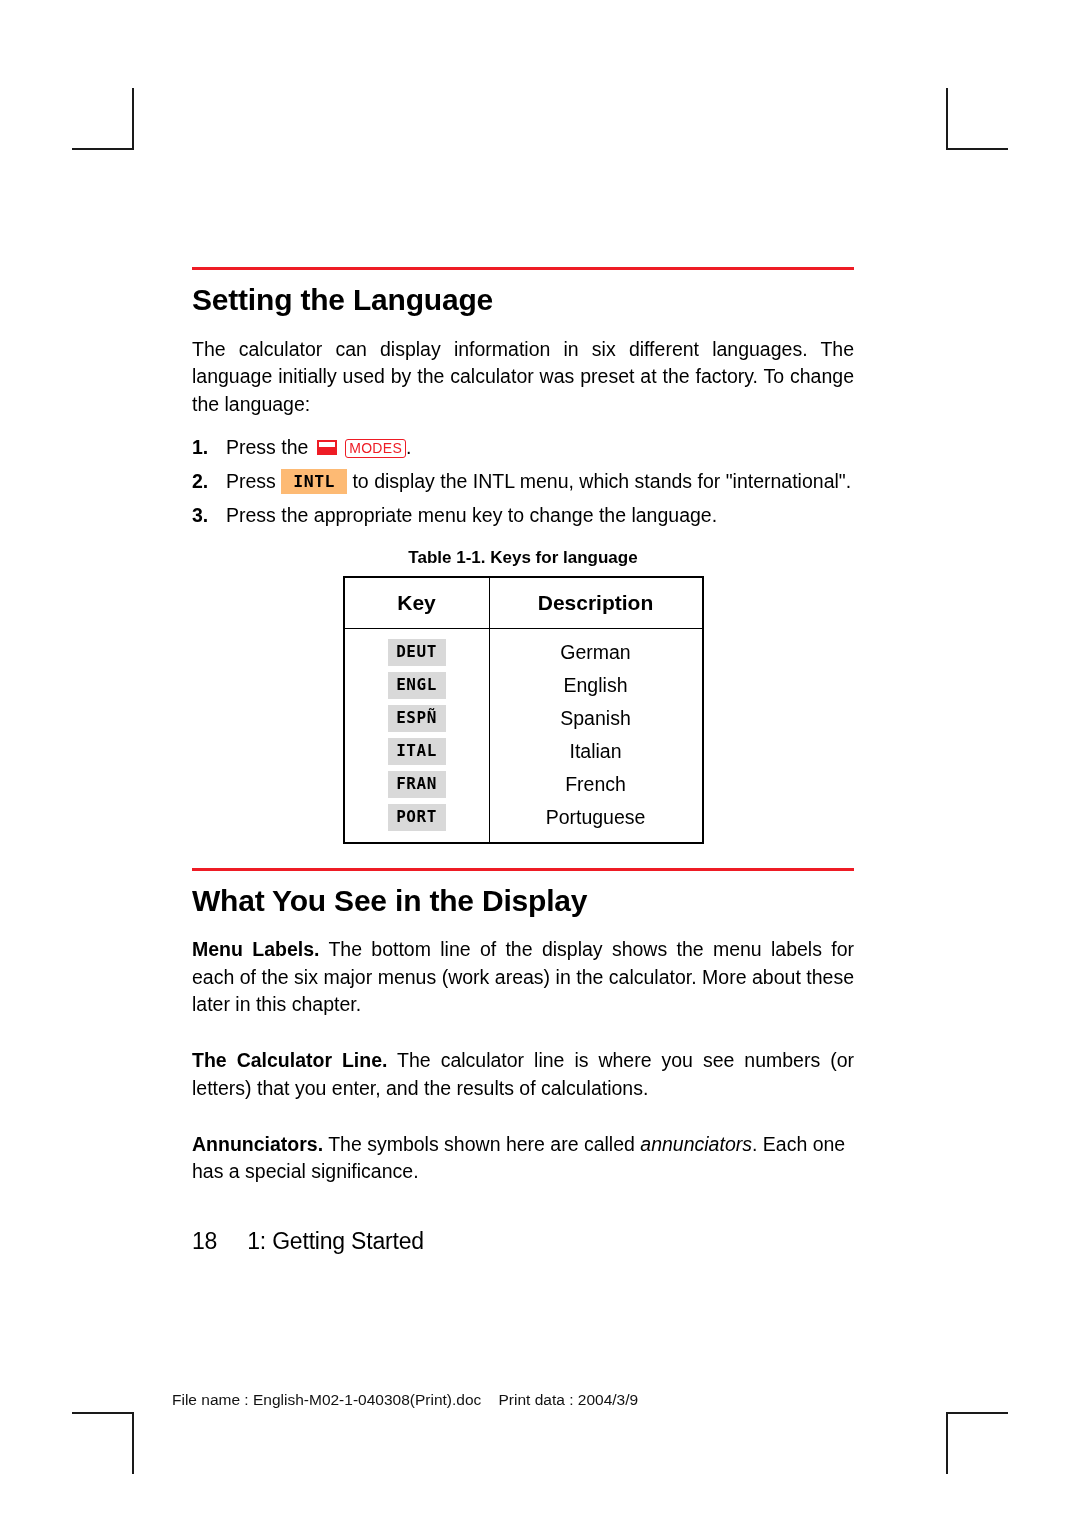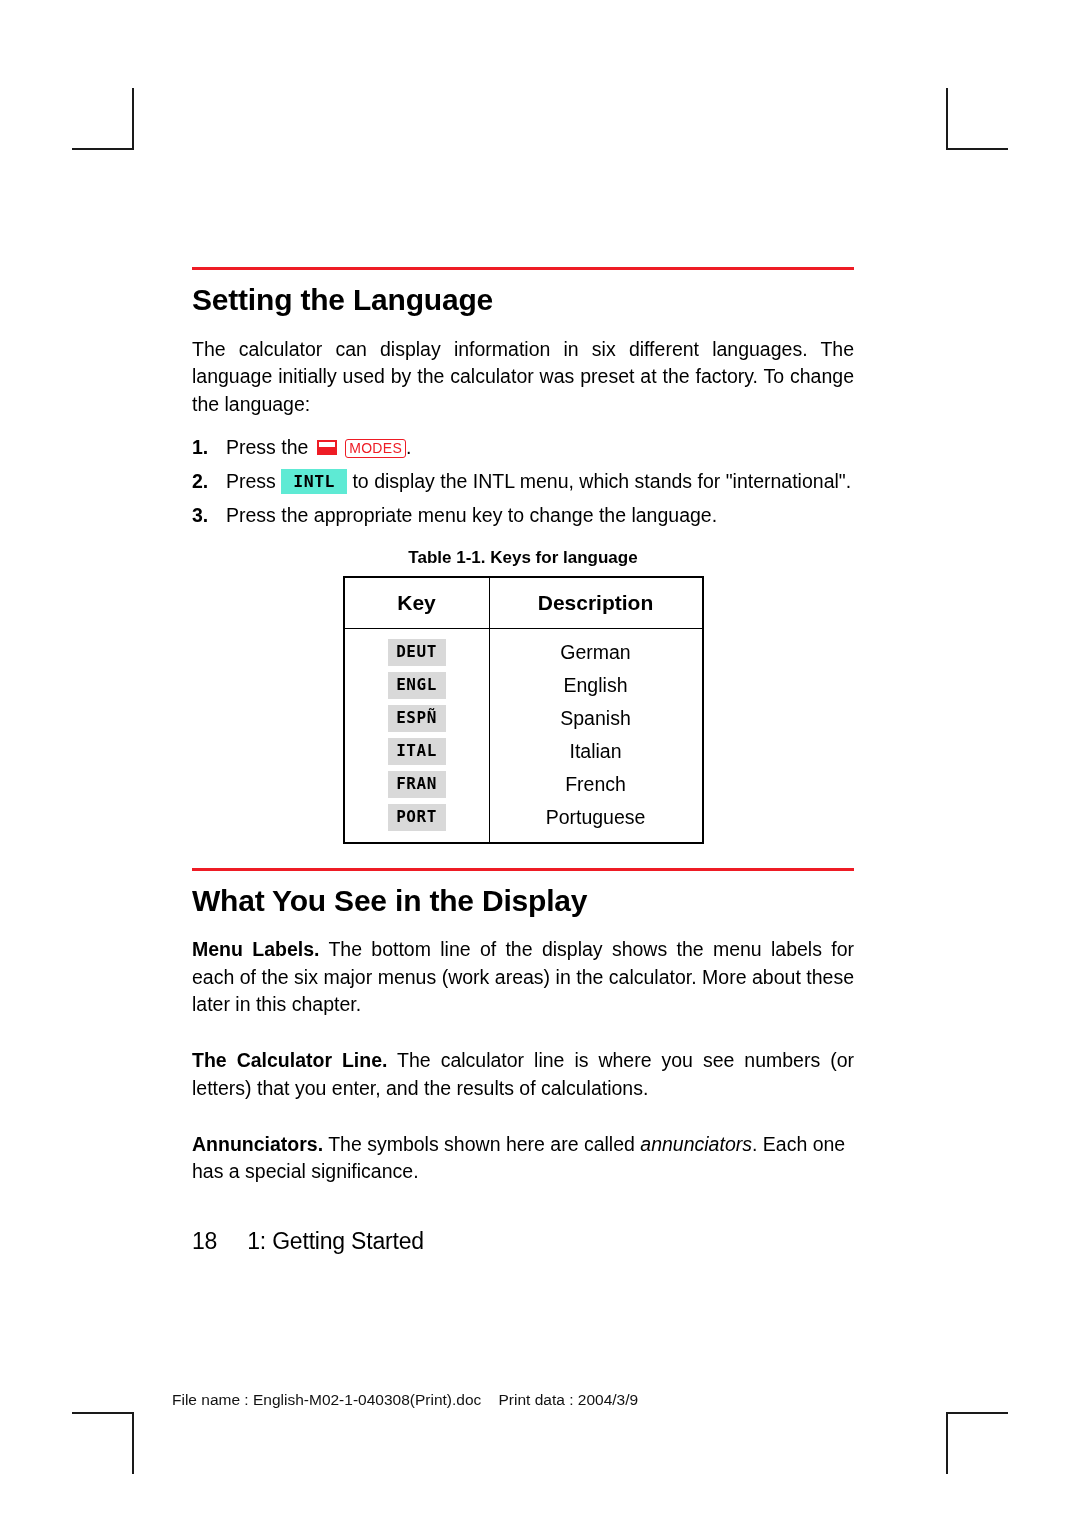--- a/index.html
+++ b/index.html
@@ -101,21 +101,21 @@
     font-size: 14px;
     font-weight: normal;
     letter-spacing: 0.3px;
     padding: 0px 3px 1px 3px;
     line-height: 1.15;
     vertical-align: 1px;
   }
   
   .graykey {
     display: inline-block;
-    background: #5eead4;
+    background: #fdba74;
     color: #000000;
     font-family: "DejaVu Sans Mono", monospace;
     font-weight: bold;
     font-size: 16.5px;
     letter-spacing: 0.5px;
     padding: 3px 12px 3px 12px;
     line-height: 1.18;
     vertical-align: 1px;
   }
 

